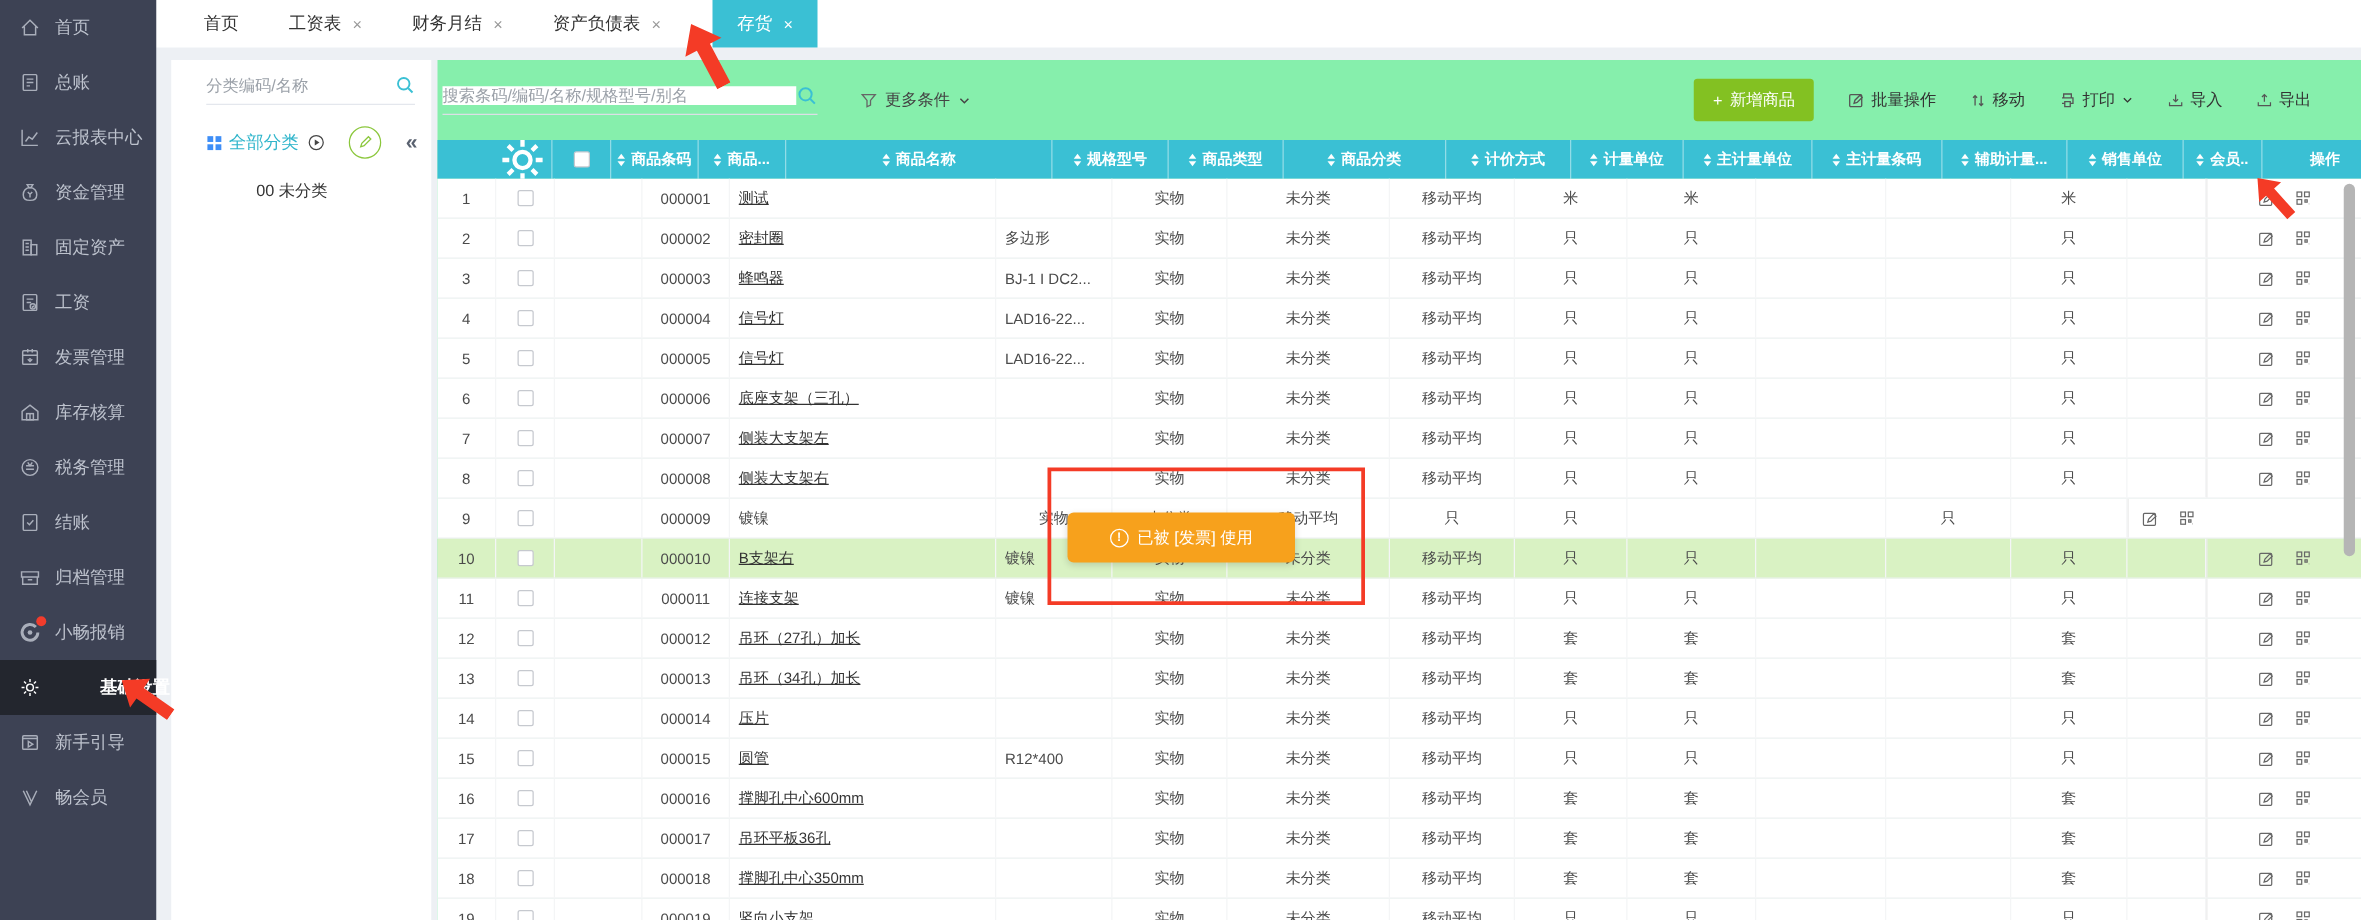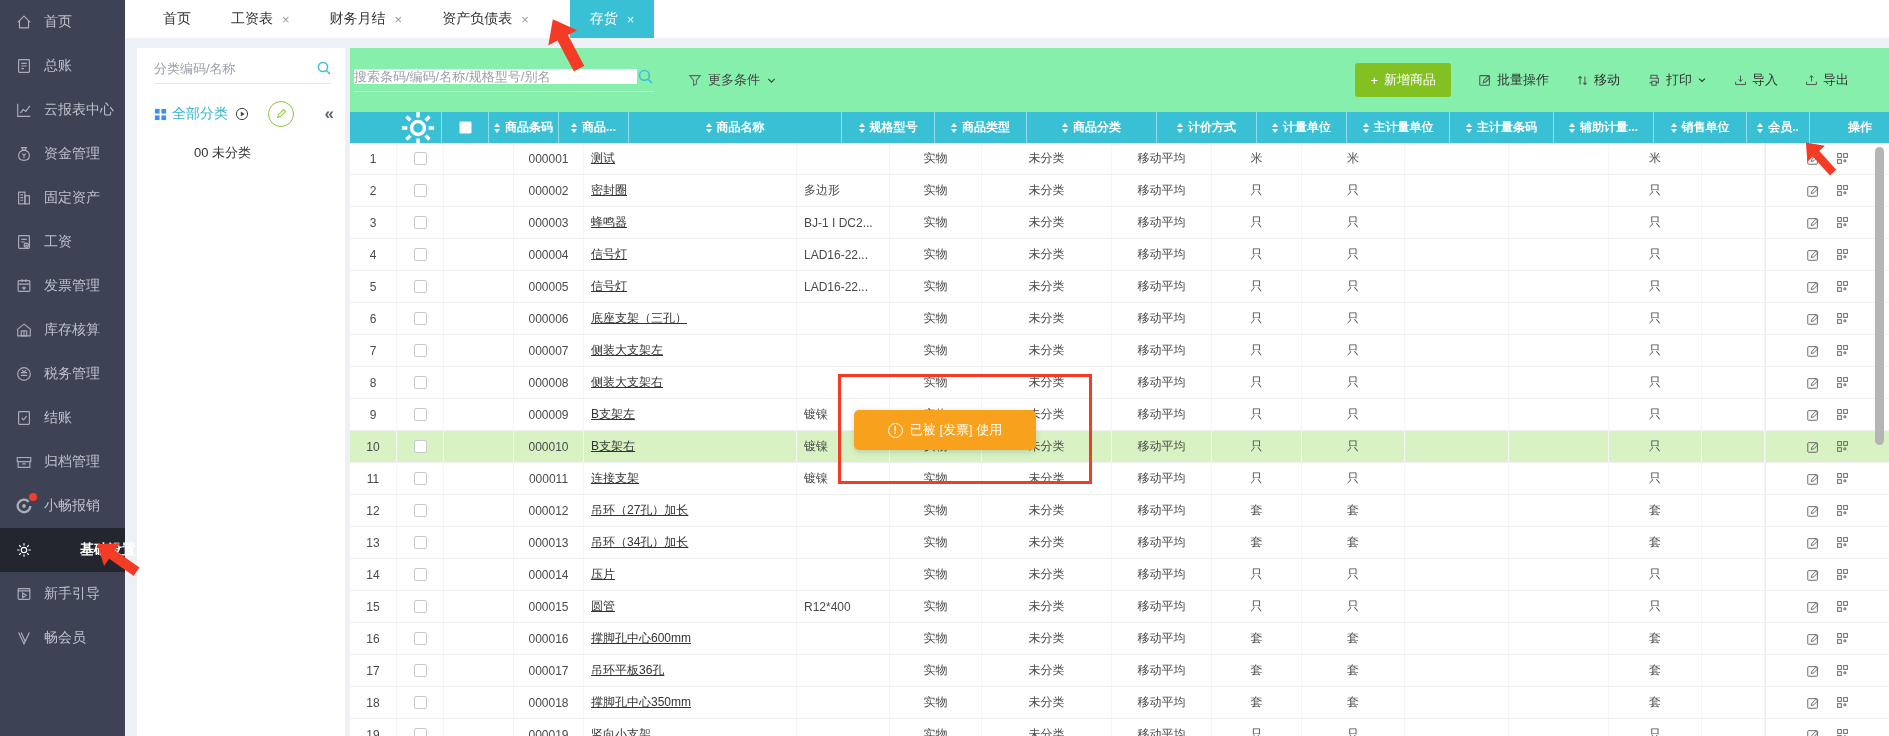--- a/index.html
+++ b/index.html
@@ -21,21 +21,21 @@
   .main { position:absolute; left:125px; top:0; right:0; height:736px; }
   .tabbar { height:38px; background:#fff; display:flex; align-items:stretch; padding-left:18px; position:relative; z-index:2; }
   .tab { display:flex; align-items:center; gap:9px; padding:0 20px; font-size:14px; color:#333; cursor:pointer; white-space:nowrap; }
   .tab .tab-close { font-size:13px; color:#999; line-height:1; }
   .tab.active { background:#3ac0d4; color:#fff;margin-left:21px; }
   .tab.active .tab-close { color:#fff; }
 
   .content { position:absolute; top:38px; left:0; right:0; bottom:0; }
 
   
-  .catpanel { position:absolute; left:12px; top:10px; width:208px; bottom:0; background:#fff; padding:12px 13px 0 17px; }
+  .catpanel { position:absolute; left:12px; top:10px; width:208px; bottom:0; background:#fff; padding:12px 13px 0 28px; }
   .cat-search { display:flex; align-items:center; border-bottom:1px solid #e4e7ed; padding-bottom:7px; }
   .cat-search input { border:0; outline:none; flex:1; font-size:13px; color:#333; width:40px; }
   .cat-search input::placeholder { color:#9aa0a8; }
   .icon-cyan { color:#3ac0d4; }
   .cat-root { display:flex; align-items:center; margin-top:17px; gap:5px; }
   .grid-ic { color:#3e8ef7; }
   .cat-root-label { color:#2fb5cb; font-size:14px; margin-left:0; }
   .play-ic { color:#454545; margin-left:2px; }
   .pencil-circle { width:26px; height:26px; border:1px solid #8bc73c; border-radius:50%; color:#8bc73c; display:flex; align-items:center; justify-content:center; margin-left:14px; cursor:pointer; }
   .collapse { margin-left:auto; color:#5a6270; font-size:17px; font-weight:bold; cursor:pointer; letter-spacing:-2px; }
@@ -767,23 +767,20 @@
               </span>
             </div>
           </div>
           <div class="tr">
             <div class="td ">9</div>
             <div class="td ">
               <span class="cb"></span>
             </div>
             <div class="td "></div>
             <div class="td ">000009</div>
-            <div class="td l">
-              <a class="lnk">B支架左</a>
-            </div>
             <div class="td l">镀镍</div>
             <div class="td ">实物</div>
             <div class="td ">未分类</div>
             <div class="td ">移动平均</div>
             <div class="td ">只</div>
             <div class="td ">只</div>
             <div class="td "></div>
             <div class="td "></div>
             <div class="td ">只</div>
             <div class="td "></div>

